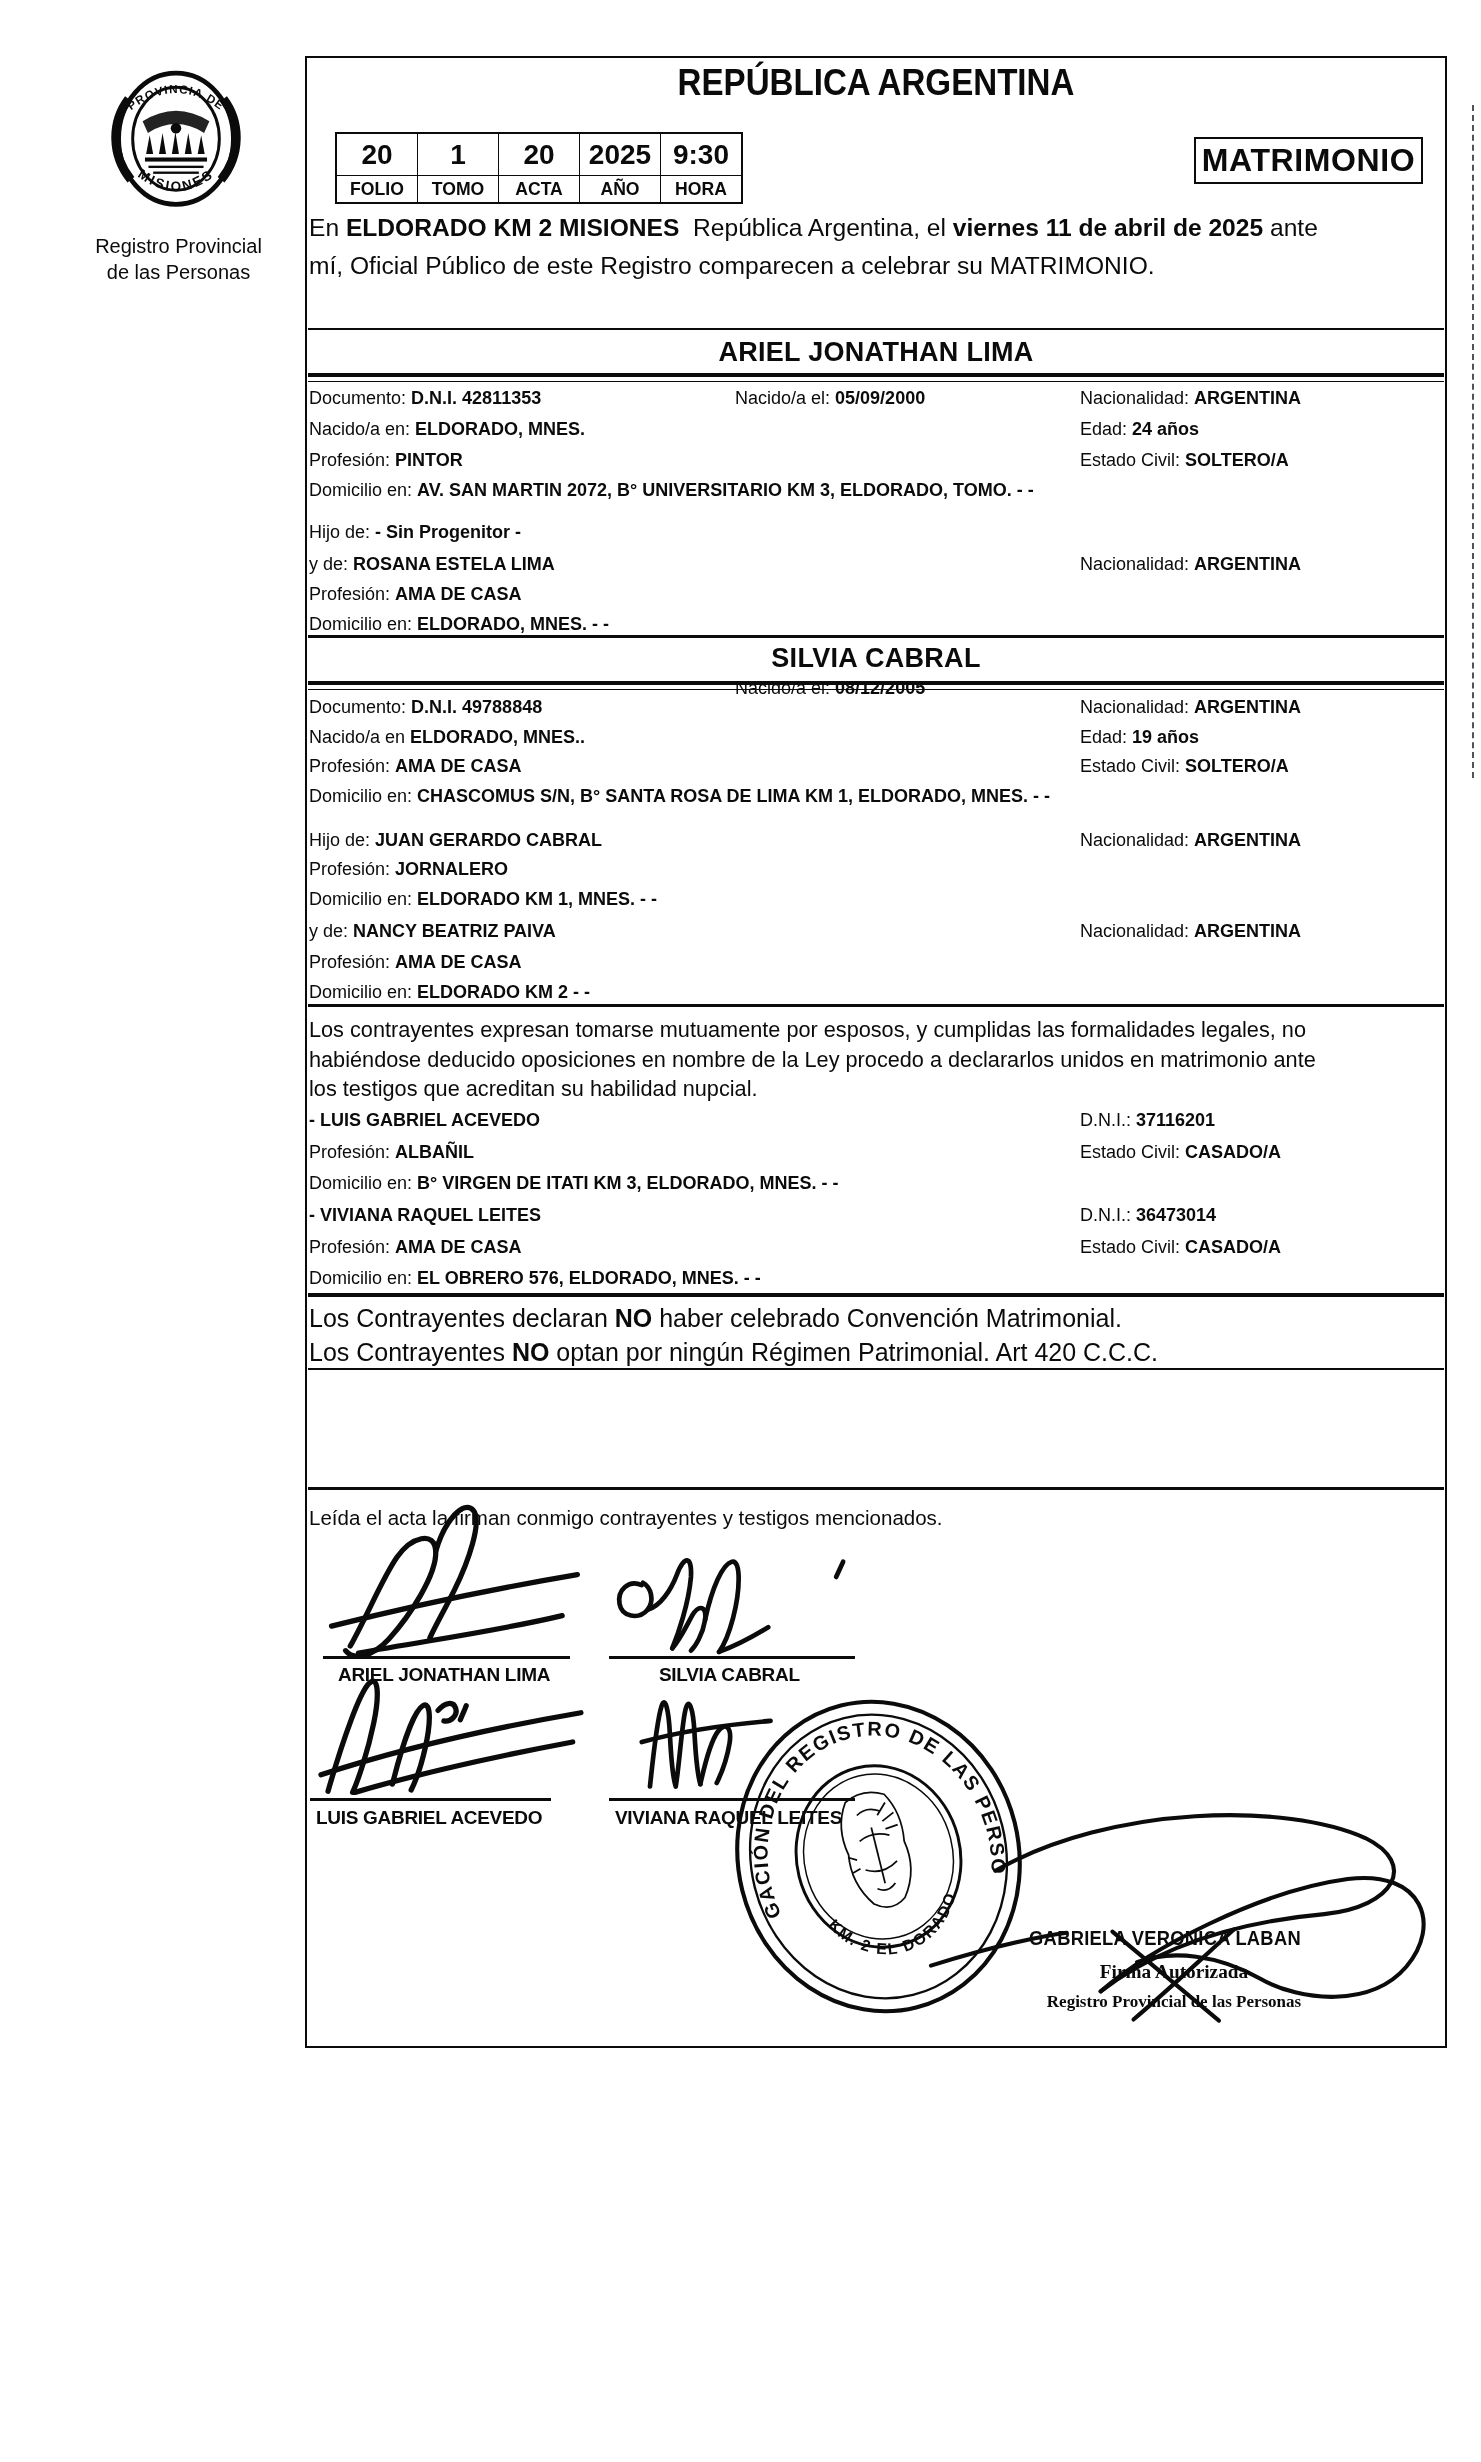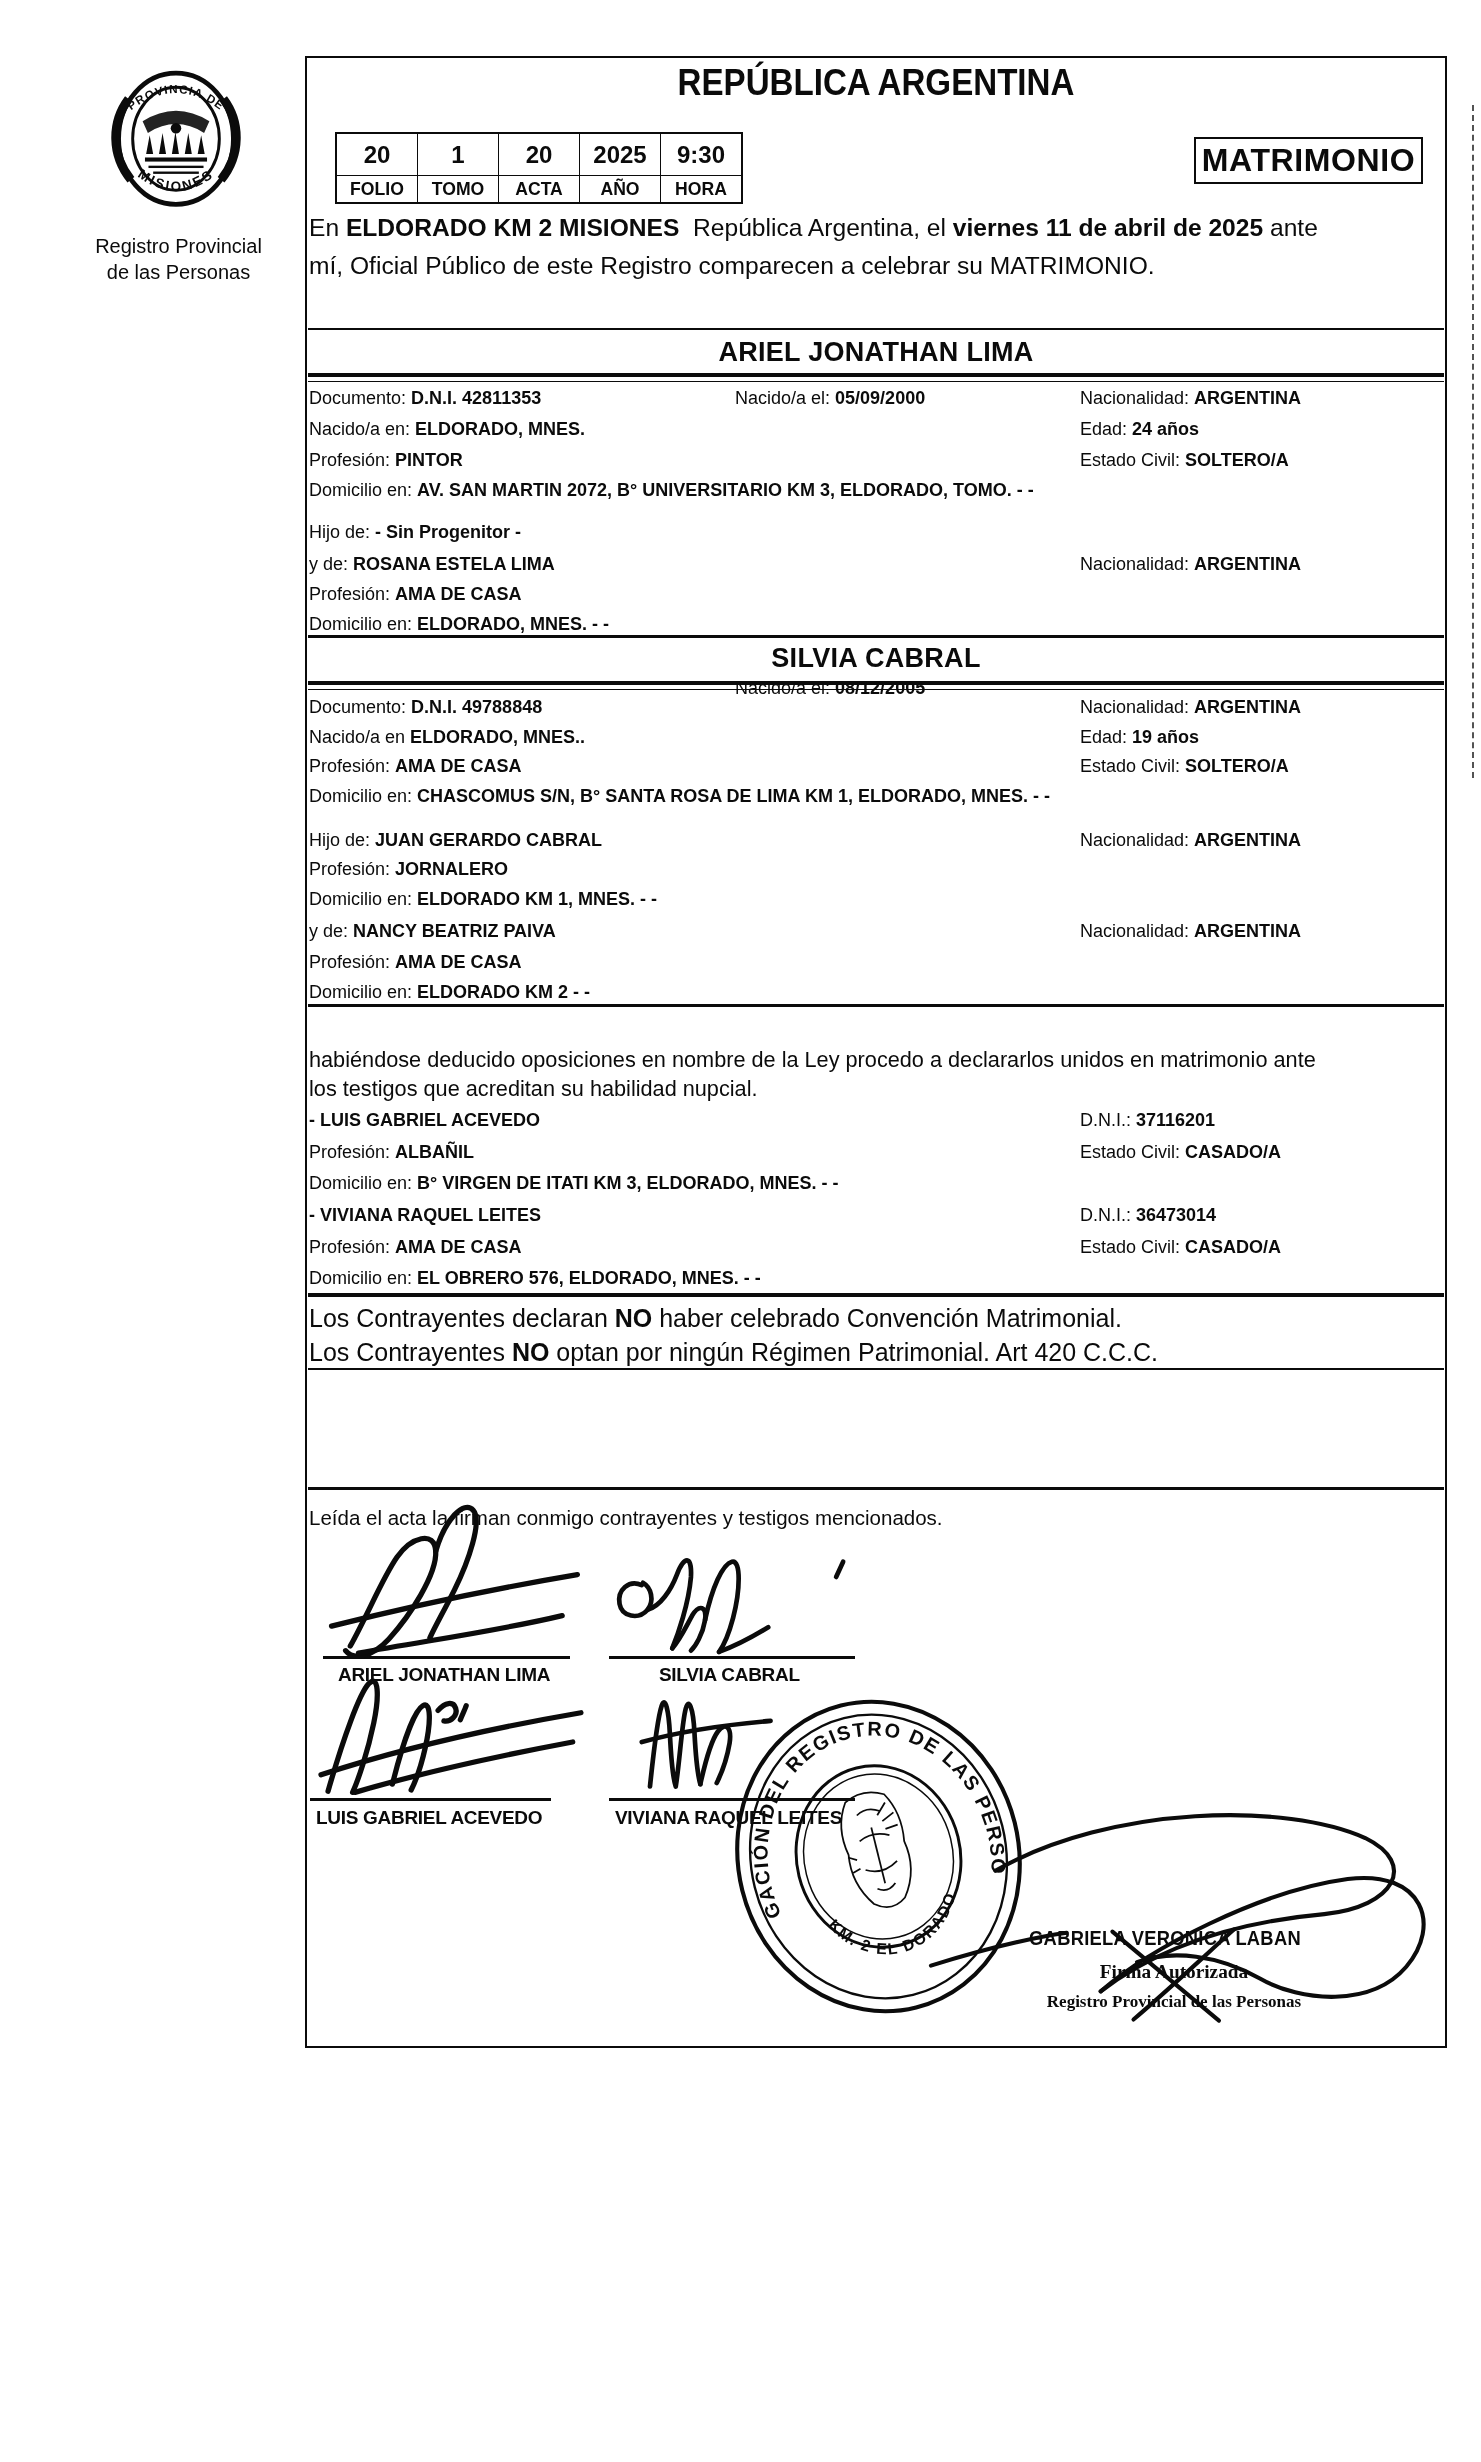--- a/index.html
+++ b/index.html
@@ -8,21 +8,21 @@
   
   #frame{position:absolute;left:305px;top:56px;width:1142px;height:1992px;
          border:2.9px solid #0b0b0b;box-sizing:border-box;}
   .hline{position:absolute;left:308px;width:1136px;background:#0b0b0b;}
   
   #doc-title{position:absolute;left:305px;top:62px;width:1142px;text-align:center;
              font-size:36px;font-weight:bold;letter-spacing:0px;transform:scaleX(.92);}
   #folio-table{position:absolute;left:335px;top:132px;border:2.3px solid #0b0b0b;
                border-collapse:collapse;}
   #folio-table td{border:1.8px solid #0b0b0b;width:80px;text-align:center;padding:0;}
-  #folio-table .vrow td{height:41px;font-size:24px;font-weight:bold;}
+  #folio-table .vrow td{height:41px;font-size:28px;font-weight:bold;}
   #folio-table .lrow td{height:26px;font-size:17.6px;font-weight:bold;}
   #act-box{position:absolute;left:1194px;top:137px;width:229px;height:47px;
            border:2.9px solid #0b0b0b;box-sizing:border-box;text-align:center;
            font-size:32px;font-weight:bold;line-height:42px;letter-spacing:0.6px;}
   
   #emblem{position:absolute;left:111px;top:66px;}
   #emblem-caption{position:absolute;left:76px;top:233px;width:205px;text-align:center;
                   font-size:20px;line-height:26px;}
   
   .introline{position:absolute;left:309px;font-size:24.6px;white-space:pre;}
@@ -154,20 +154,21 @@
   <div class="cell c1" style="top:830px"><span class="lbl">Hijo de:</span> <span class="val">JUAN GERARDO CABRAL</span></div>
   <div class="cell c3" style="top:830px"><span class="lbl">Nacionalidad:</span> <span class="val">ARGENTINA</span></div>
   <div class="cell c1" style="top:859px"><span class="lbl">Profesión:</span> <span class="val">JORNALERO</span></div>
   <div class="cell c1" style="top:889px"><span class="lbl">Domicilio en:</span> <span class="val">ELDORADO KM 1, MNES. - -</span></div>
   <div class="cell c1" style="top:921px"><span class="lbl">y de:</span> <span class="val">NANCY BEATRIZ PAIVA</span></div>
   <div class="cell c3" style="top:921px"><span class="lbl">Nacionalidad:</span> <span class="val">ARGENTINA</span></div>
   <div class="cell c1" style="top:952px"><span class="lbl">Profesión:</span> <span class="val">AMA DE CASA</span></div>
   <div class="cell c1" style="top:982px"><span class="lbl">Domicilio en:</span> <span class="val">ELDORADO KM 2 - -</span></div>
 
   <div class="hline" style="top:1004px;height:2.9px"></div>
+  <div class="para" style="top:1017px">Los contrayentes expresan tomarse mutuamente por esposos, y cumplidas las formalidades legales, no</div>
   <div class="para" style="top:1047px">habiéndose deducido oposiciones en nombre de la Ley procedo a declararlos unidos en matrimonio ante</div>
   <div class="para" style="top:1076px">los testigos que acreditan su habilidad nupcial.</div>
 
   <div class="cell c1" style="top:1110px"><span class="val">- LUIS GABRIEL ACEVEDO</span></div>
   <div class="cell c3" style="top:1110px"><span class="lbl">D.N.I.:</span> <span class="val">37116201</span></div>
   <div class="cell c1" style="top:1142px"><span class="lbl">Profesión:</span> <span class="val">ALBAÑIL</span></div>
   <div class="cell c3" style="top:1142px"><span class="lbl">Estado Civil:</span> <span class="val">CASADO/A</span></div>
   <div class="cell c1" style="top:1173px"><span class="lbl">Domicilio en:</span> <span class="val">B° VIRGEN DE ITATI KM 3, ELDORADO, MNES. - -</span></div>
   <div class="cell c1" style="top:1205px"><span class="val">- VIVIANA RAQUEL LEITES</span></div>
   <div class="cell c3" style="top:1205px"><span class="lbl">D.N.I.:</span> <span class="val">36473014</span></div>

